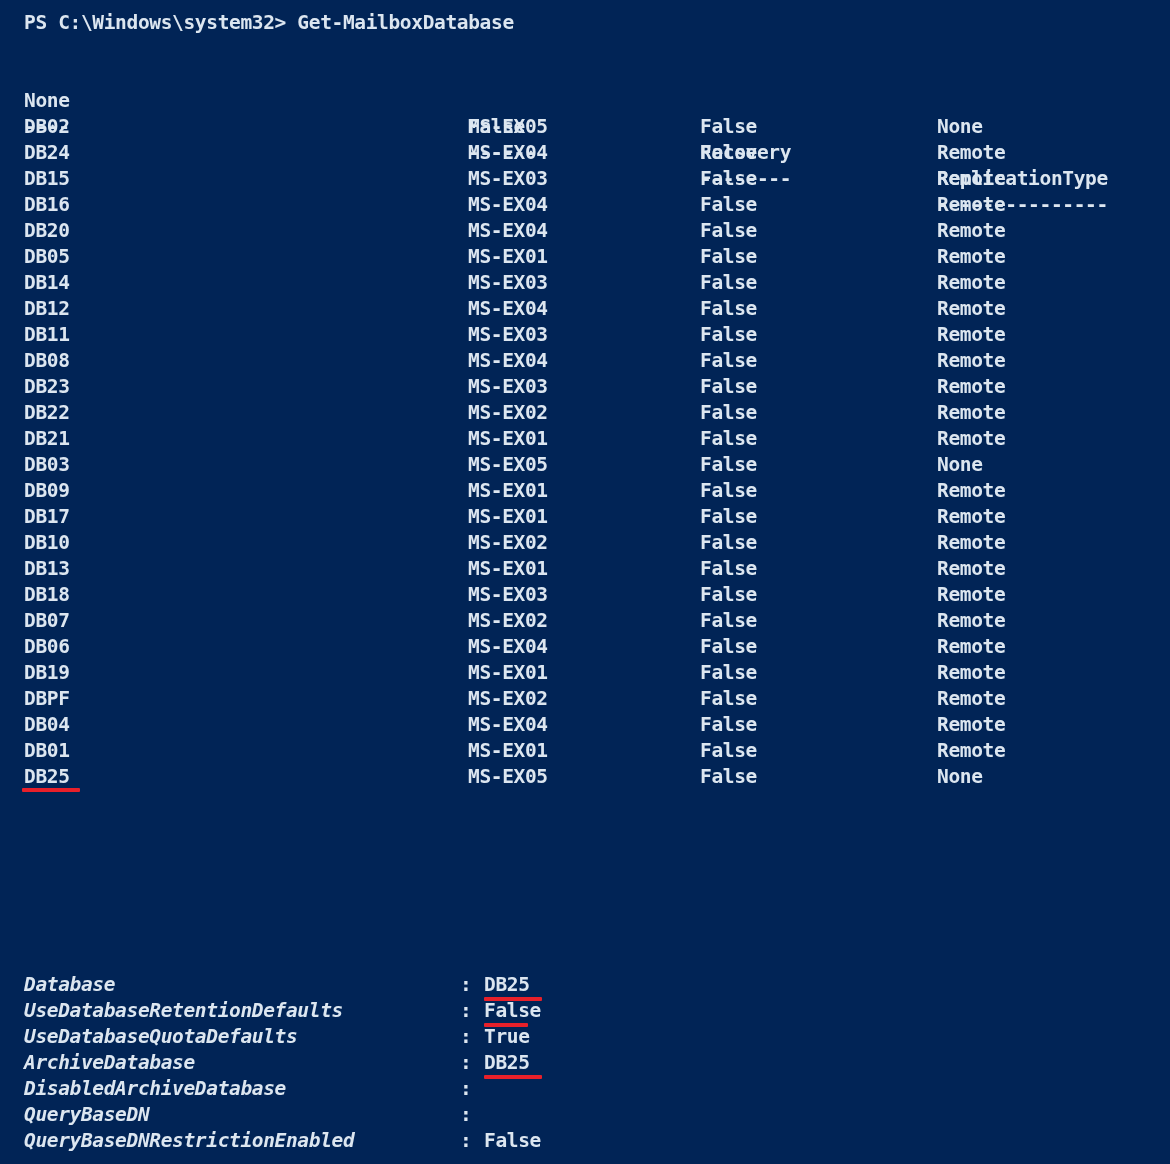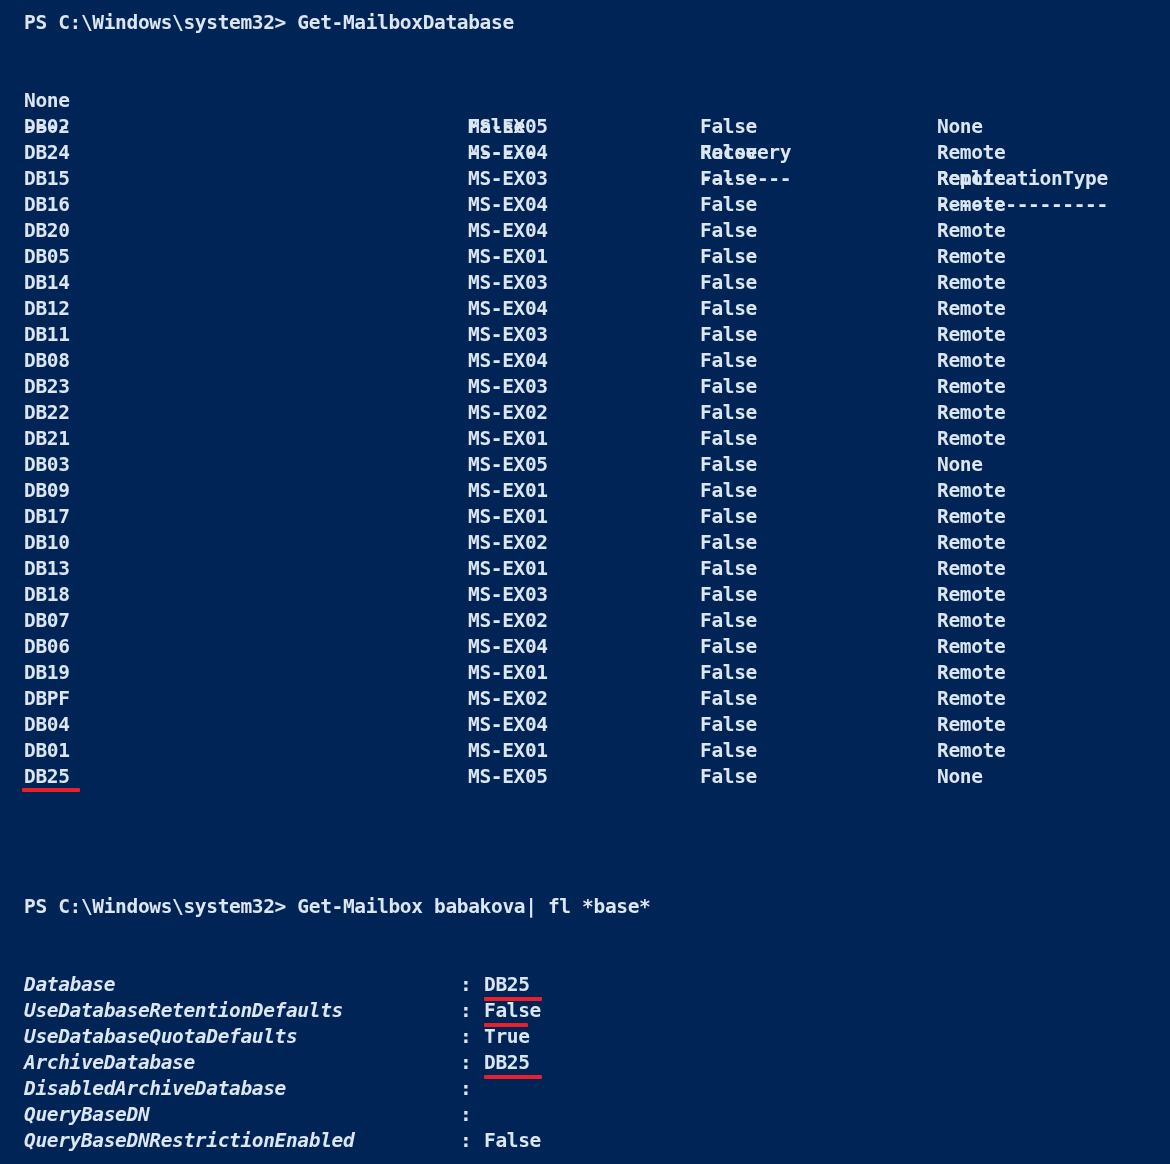--- a/index.html
+++ b/index.html
@@ -75,21 +75,20 @@
     <span class="col-repl">---------------</span>
   </div>
 
   
   <div id="table-rows"><div class="line" style="top: 114px;"><span class="col-name">DB02</span><span class="col-server">MS-EX05</span><span class="col-recovery">False</span><span class="col-repl">None</span></div><div class="line" style="top: 140px;"><span class="col-name">DB24</span><span class="col-server">MS-EX04</span><span class="col-recovery">False</span><span class="col-repl">Remote</span></div><div class="line" style="top: 166px;"><span class="col-name">DB15</span><span class="col-server">MS-EX03</span><span class="col-recovery">False</span><span class="col-repl">Remote</span></div><div class="line" style="top: 192px;"><span class="col-name">DB16</span><span class="col-server">MS-EX04</span><span class="col-recovery">False</span><span class="col-repl">Remote</span></div><div class="line" style="top: 218px;"><span class="col-name">DB20</span><span class="col-server">MS-EX04</span><span class="col-recovery">False</span><span class="col-repl">Remote</span></div><div class="line" style="top: 244px;"><span class="col-name">DB05</span><span class="col-server">MS-EX01</span><span class="col-recovery">False</span><span class="col-repl">Remote</span></div><div class="line" style="top: 270px;"><span class="col-name">DB14</span><span class="col-server">MS-EX03</span><span class="col-recovery">False</span><span class="col-repl">Remote</span></div><div class="line" style="top: 296px;"><span class="col-name">DB12</span><span class="col-server">MS-EX04</span><span class="col-recovery">False</span><span class="col-repl">Remote</span></div><div class="line" style="top: 322px;"><span class="col-name">DB11</span><span class="col-server">MS-EX03</span><span class="col-recovery">False</span><span class="col-repl">Remote</span></div><div class="line" style="top: 348px;"><span class="col-name">DB08</span><span class="col-server">MS-EX04</span><span class="col-recovery">False</span><span class="col-repl">Remote</span></div><div class="line" style="top: 374px;"><span class="col-name">DB23</span><span class="col-server">MS-EX03</span><span class="col-recovery">False</span><span class="col-repl">Remote</span></div><div class="line" style="top: 400px;"><span class="col-name">DB22</span><span class="col-server">MS-EX02</span><span class="col-recovery">False</span><span class="col-repl">Remote</span></div><div class="line" style="top: 426px;"><span class="col-name">DB21</span><span class="col-server">MS-EX01</span><span class="col-recovery">False</span><span class="col-repl">Remote</span></div><div class="line" style="top: 452px;"><span class="col-name">DB03</span><span class="col-server">MS-EX05</span><span class="col-recovery">False</span><span class="col-repl">None</span></div><div class="line" style="top: 478px;"><span class="col-name">DB09</span><span class="col-server">MS-EX01</span><span class="col-recovery">False</span><span class="col-repl">Remote</span></div><div class="line" style="top: 504px;"><span class="col-name">DB17</span><span class="col-server">MS-EX01</span><span class="col-recovery">False</span><span class="col-repl">Remote</span></div><div class="line" style="top: 530px;"><span class="col-name">DB10</span><span class="col-server">MS-EX02</span><span class="col-recovery">False</span><span class="col-repl">Remote</span></div><div class="line" style="top: 556px;"><span class="col-name">DB13</span><span class="col-server">MS-EX01</span><span class="col-recovery">False</span><span class="col-repl">Remote</span></div><div class="line" style="top: 582px;"><span class="col-name">DB18</span><span class="col-server">MS-EX03</span><span class="col-recovery">False</span><span class="col-repl">Remote</span></div><div class="line" style="top: 608px;"><span class="col-name">DB07</span><span class="col-server">MS-EX02</span><span class="col-recovery">False</span><span class="col-repl">Remote</span></div><div class="line" style="top: 634px;"><span class="col-name">DB06</span><span class="col-server">MS-EX04</span><span class="col-recovery">False</span><span class="col-repl">Remote</span></div><div class="line" style="top: 660px;"><span class="col-name">DB19</span><span class="col-server">MS-EX01</span><span class="col-recovery">False</span><span class="col-repl">Remote</span></div><div class="line" style="top: 686px;"><span class="col-name">DBPF</span><span class="col-server">MS-EX02</span><span class="col-recovery">False</span><span class="col-repl">Remote</span></div><div class="line" style="top: 712px;"><span class="col-name">DB04</span><span class="col-server">MS-EX04</span><span class="col-recovery">False</span><span class="col-repl">Remote</span></div><div class="line" style="top: 738px;"><span class="col-name">DB01</span><span class="col-server">MS-EX01</span><span class="col-recovery">False</span><span class="col-repl">Remote</span></div><div class="line" style="top: 764px;"><span class="col-name">DB25</span><span class="col-server">MS-EX05</span><span class="col-recovery">False</span><span class="col-repl">None</span></div></div>
 
   
   <div class="underline" style="left: 22px; top: 788px; width: 58px;"></div>
 
   
-  <div class="line" style="top: 894px;">PS C:\Windows\system32&gt; Get-Mailbox babakova| fl *base*</div>
 
   
   <div id="prop-rows"><div class="line" style="top: 972px;"><span class="prop-key">Database</span><span class="prop-colon">:</span><span class="prop-val">DB25</span></div><div class="line" style="top: 998px;"><span class="prop-key">UseDatabaseRetentionDefaults</span><span class="prop-colon">:</span><span class="prop-val">False</span></div><div class="line" style="top: 1024px;"><span class="prop-key">UseDatabaseQuotaDefaults</span><span class="prop-colon">:</span><span class="prop-val">True</span></div><div class="line" style="top: 1050px;"><span class="prop-key">ArchiveDatabase</span><span class="prop-colon">:</span><span class="prop-val">DB25</span></div><div class="line" style="top: 1076px;"><span class="prop-key">DisabledArchiveDatabase</span><span class="prop-colon">:</span></div><div class="line" style="top: 1102px;"><span class="prop-key">QueryBaseDN</span><span class="prop-colon">:</span></div><div class="line" style="top: 1128px;"><span class="prop-key">QueryBaseDNRestrictionEnabled</span><span class="prop-colon">:</span><span class="prop-val">False</span></div></div>
 
   
   <div class="underline" style="left: 484px; top: 997px; width: 58px;"></div>
 
   
   <div class="underline" style="left: 484px; top: 1023px; width: 44px;"></div>
 

